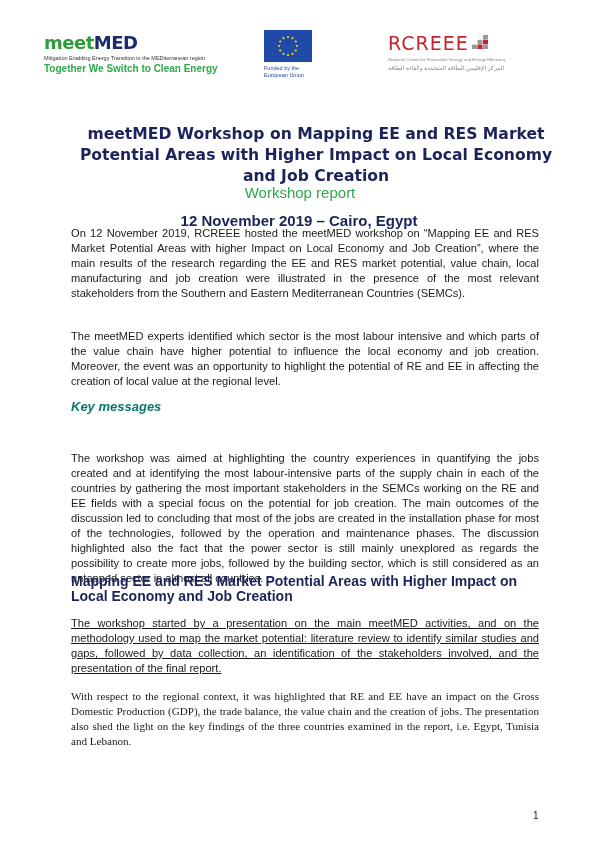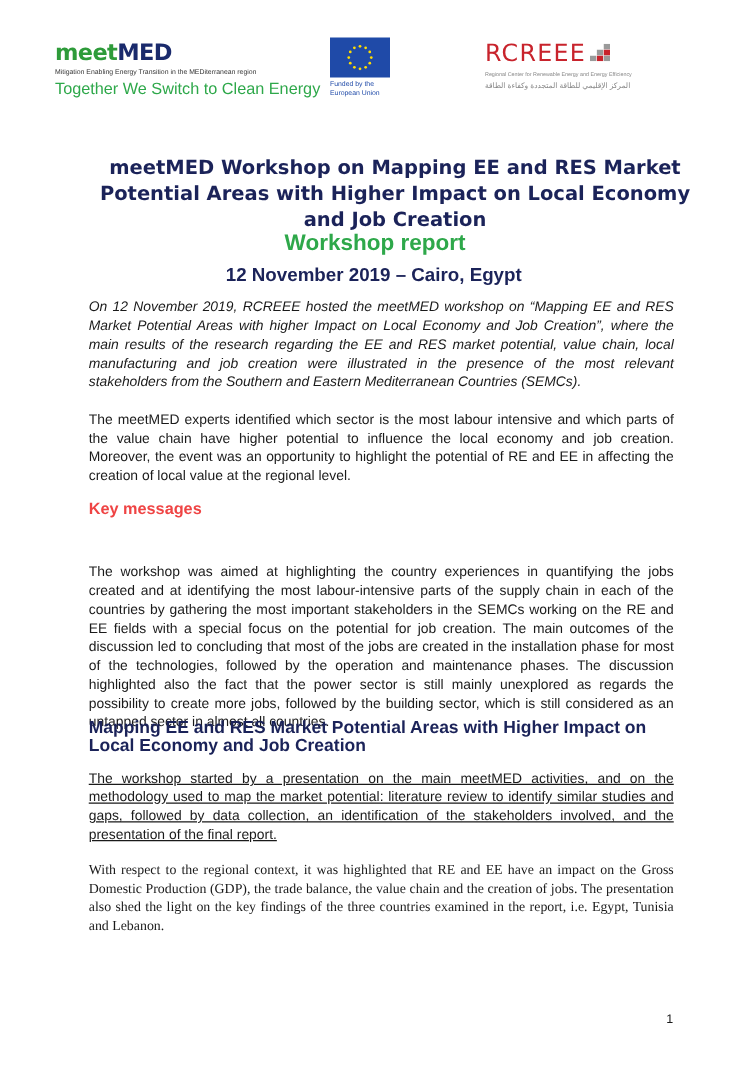--- a/index.html
+++ b/index.html
@@ -5,42 +5,42 @@
   html, body { margin: 0; padding: 0; background: #ffffff; }
   body { width: 600px; height: 860px; position: relative; overflow: hidden; font-family: "Liberation Sans", sans-serif; color: #1a1a1a; }
 
   .header { position: absolute; top: 0; left: 0; width: 600px; height: 90px; }
 
   .meetmed { position: absolute; left: 44px; top: 34px; }
   .meetmed-logo { font-family: "DejaVu Sans", sans-serif; font-weight: bold; font-size: 18px; letter-spacing: -0.5px; line-height: 18px; }
   .meetmed-logo .meet { color: #2e9b3a; }
   .meetmed-logo .med { color: #1a2a6c; }
   .meetmed-sub { font-size: 5.5px; color: #333; margin-top: 3px; white-space: nowrap; }
-  .meetmed-tag { font-size: 13px; font-weight: normal; color: #2ea84a; margin-top: 2px; white-space: nowrap; }
+  .meetmed-tag { font-size: 10px; font-weight: bold; color: #2ea84a; margin-top: 2px; white-space: nowrap; }
 
   .eu { position: absolute; left: 264px; top: 30px; }
   .eu-flag { width: 48px; height: 32px; background: #1f4aa8; position: relative; }
   .eu-flag svg { position: absolute; left: 0; top: 0; }
   .eu-text { font-size: 5.5px; color: #1f4aa8; margin-top: 3px; line-height: 6.5px; }
 
   .rcreee { position: absolute; left: 388px; top: 33px; }
   .rcreee-logo { display: flex; align-items: center; }
   .rcreee-word { font-family: "DejaVu Sans", sans-serif; font-size: 19px; color: #c8232c; letter-spacing: 1px; line-height: 20px; }
   .rcreee-blocks { margin-left: 3px; margin-bottom: 2px; }
   .rcreee-sub { font-size: 4.3px; color: #888; margin-top: 4px; white-space: nowrap; }
   .rcreee-ar { font-size: 6px; color: #888; margin-top: 2px; white-space: nowrap; direction: rtl; text-align: left; }
 
   .title { position: absolute; left: 60px; top: 108px; width: 480px; text-align: center; font-family: "DejaVu Sans", sans-serif; font-weight: bold; font-size: 15.6px; line-height: 21px; color: #1b2359; margin: 16px; }
-  .subtitle { position: absolute; left: 0; top: 184px; width: 600px; text-align: center; font-weight: bold; font-size: 18px; color: #2ea84a; }
+  .subtitle { position: absolute; left: 0; top: 184px; width: 600px; text-align: center; font-weight: normal; font-size: 15px; color: #2ea84a; }
   .date { position: absolute; left: 0; top: 212px; width: 598px; text-align: center; font-weight: bold; font-size: 15px; color: #1b2359; }
 
   .para { position: absolute; left: 71px; width: 468px; font-size: 11.1px; line-height: 15px; text-align: justify; color: #1a1a1a; margin: 0; }
-  .p1 { top: 239px; font-style: italic; }
+  .p1 { top: 226px; }
   .p2 { top: 329px; }
-  .h-key { position: absolute; left: 71px; top: 399px; font-weight: bold; font-size: 13px; color: #ef4444; margin: 0; }
+  .h-key { position: absolute; left: 71px; top: 399px; font-weight: bold; font-size: 13px; color: #0f766e; margin: 0; font-style: italic; }
   .p3 { top: 451px; }
   .h-map { position: absolute; left: 71px; top: 574px; width: 468px; font-weight: bold; font-size: 14px; line-height: 15px; color: #1b2359; margin: 0; }
   .p4 { top: 616px; text-decoration: underline; }
   .p5 { top: 689px; font-family: Liberation Serif, serif; }
 
   .page-num { position: absolute; left: 533px; top: 810px; font-size: 10px; color: #1a1a1a; }
 </style>
 </head>
 <body>
 

